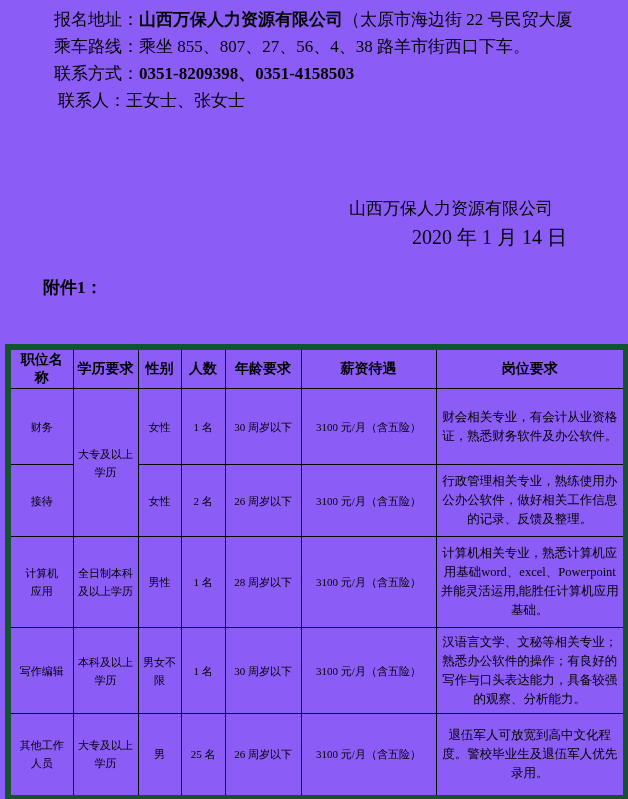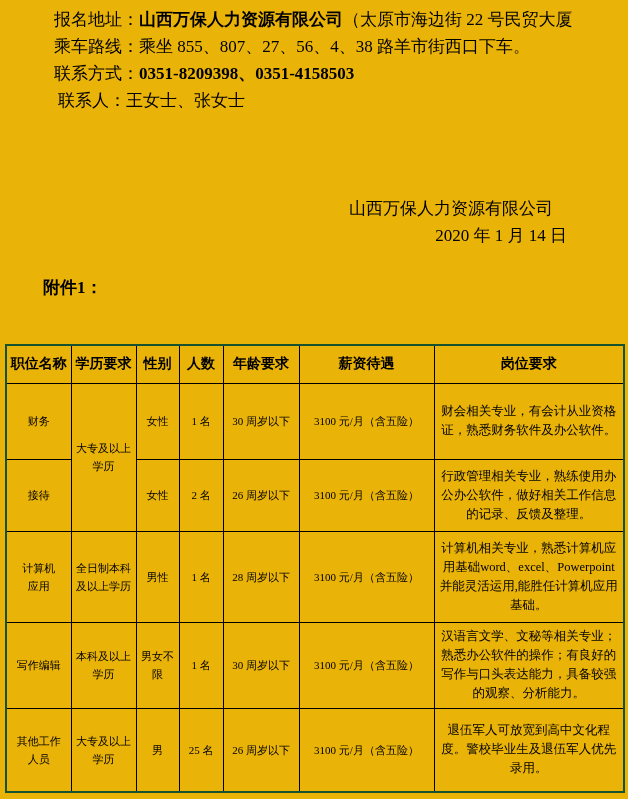--- a/index.html
+++ b/index.html
@@ -1,42 +1,42 @@
 <!DOCTYPE html>
 <html><head>
 <meta charset="utf-8">
 <style>
   html, body { margin: 0; padding: 0; background: #ffffff; }
   body {
     width: 628px; height: 799px;
     font-family: "Liberation Serif", "DejaVu Serif", serif;
     color: #000000;
   }
-  .page { position: relative; width: 628px; height: 799px; background: #eab308; overflow: hidden; }
+  .page { position: relative; width: 628px; height: 799px; background: #8b5cf6; overflow: hidden; }
 
   
   .intro { position: absolute; left: 22px; top: 6px; right: 14px; font-size: 17px; line-height: 27px; }
   .para { margin: 0; text-indent: 32px; }
   .para.cont { text-indent: 0; }
   .para.person { text-indent: 36px; }
   .bold { font-weight: bold; }
 
   
   .sig-company { position: absolute; top: 197px; left: 0; right: 75px; text-align: right; font-size: 17px; }
-  .sig-date    { position: absolute; top: 224px; left: 0; right: 61px; text-align: right; font-size: 17px; }
+  .sig-date    { position: absolute; top: 224px; left: 0; right: 61px; text-align: right; font-size: 20px; }
 
   
   .attachment  { position: absolute; left: 19px; top: 276px; font-size: 17px; font-weight: bold; padding-left: 24px; }
   .table-title { position: absolute; left: 0; right: 0; top: 306px; text-align: center; font-size: 18px; font-weight: bold; letter-spacing: 2px; }
 
   
   table.positions {
     position: absolute; left: 5px; top: 344px; width: 618px;
     border-collapse: collapse; table-layout: fixed;
-    border: 2px solid #14532d;
+    border: 6px solid #14532d;
   }
   .positions th, .positions td {
     border: 1px solid #000;
     padding: 1px 3px;
     text-align: center; vertical-align: middle;
     font-size: 11px; line-height: 18px;
     overflow: hidden;
   }
   .positions th { font-size: 14px; font-weight: bold; }
   td.pre    { white-space: pre-line; }

